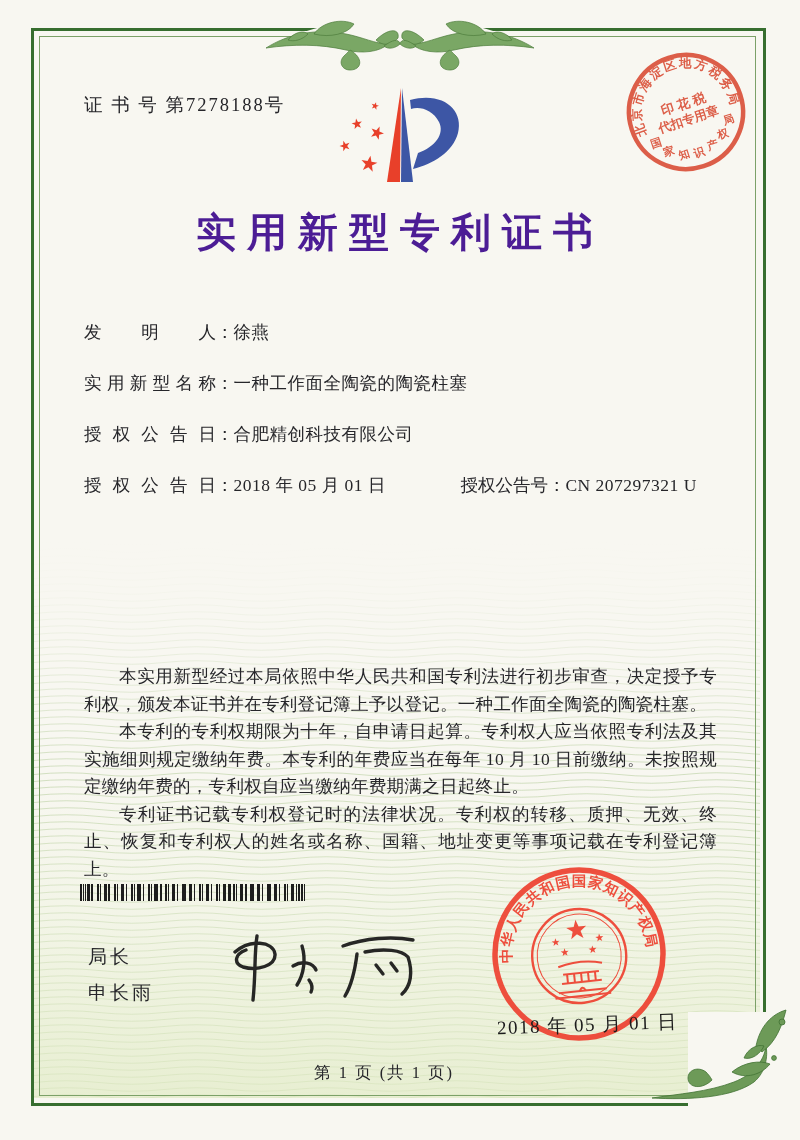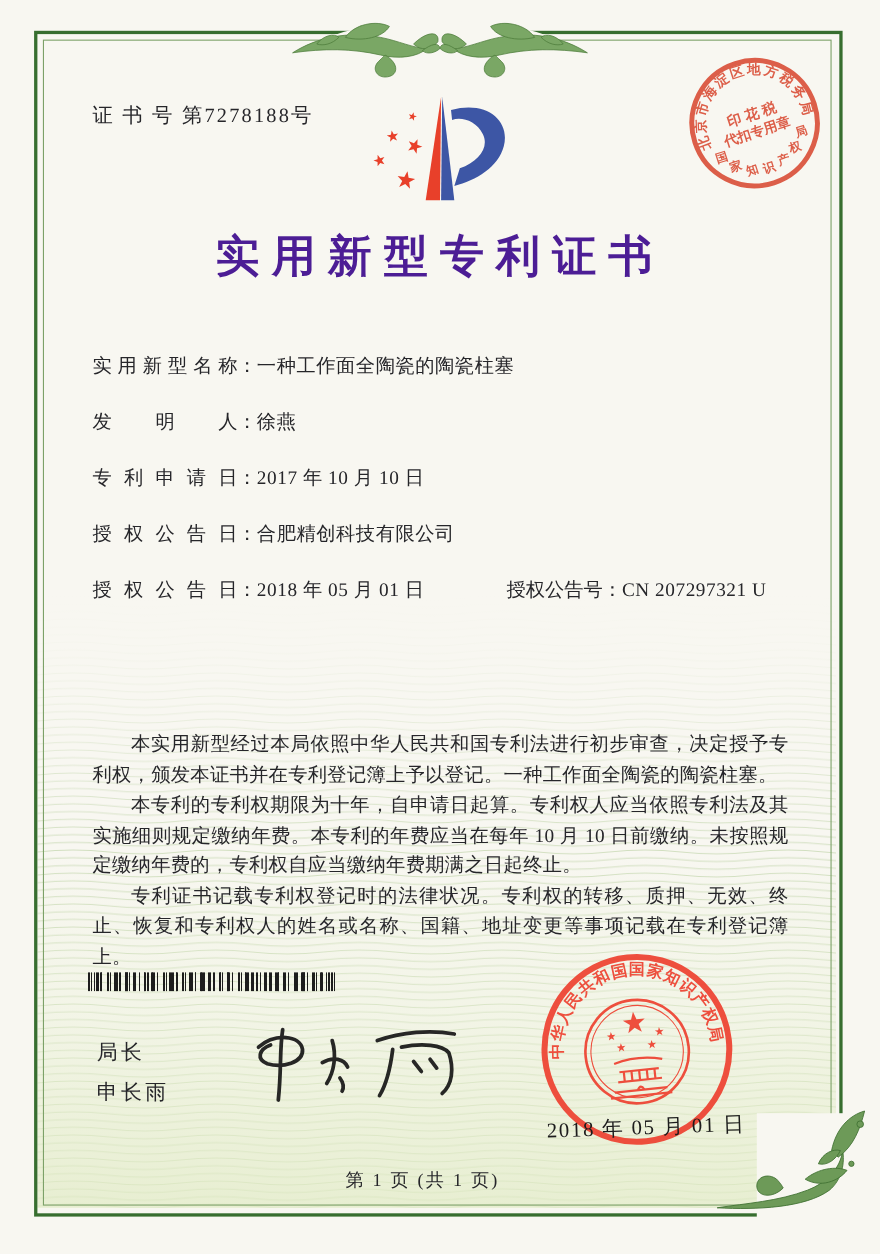--- a/index.html
+++ b/index.html
@@ -133,27 +133,24 @@
         <text x="98.3" y="105.7">权</text>
         <text x="108.1" y="94">局</text>
       </g>
     </g>
   </svg>
 
   <div class="title">实用新型专利证书</div>
 
   <div class="fields">
     <div class="field-row">
+      <span class="field-label">发明人</span><span class="field-colon">：</span><span class="field-value">徐燕</span>
+    </div>
+    <div class="field-row">
       <span class="field-label">实用新型名称</span><span class="field-colon">：</span><span class="field-value">一种工作面全陶瓷的陶瓷柱塞</span>
-    </div>
-    <div class="field-row">
-      <span class="field-label">发明人</span><span class="field-colon">：</span><span class="field-value">徐燕</span>
-    </div>
-    <div class="field-row">
-      <span class="field-label">专利申请日</span><span class="field-colon">：</span><span class="field-value">2017 年 10 月 10 日</span>
     </div>
     <div class="field-row">
       <span class="field-label">授权公告日</span><span class="field-colon">：</span><span class="field-value">合肥精创科技有限公司</span>
     </div>
     <div class="field-row auth-row">
       <span class="group-left">
         <span class="field-label">授权公告日</span><span class="field-colon">：</span><span class="field-value">2018 年 05 月 01 日</span>
       </span>
       <span class="group-right">
         <span>授权公告号</span><span>：</span><span class="field-value">CN 207297321 U</span>

